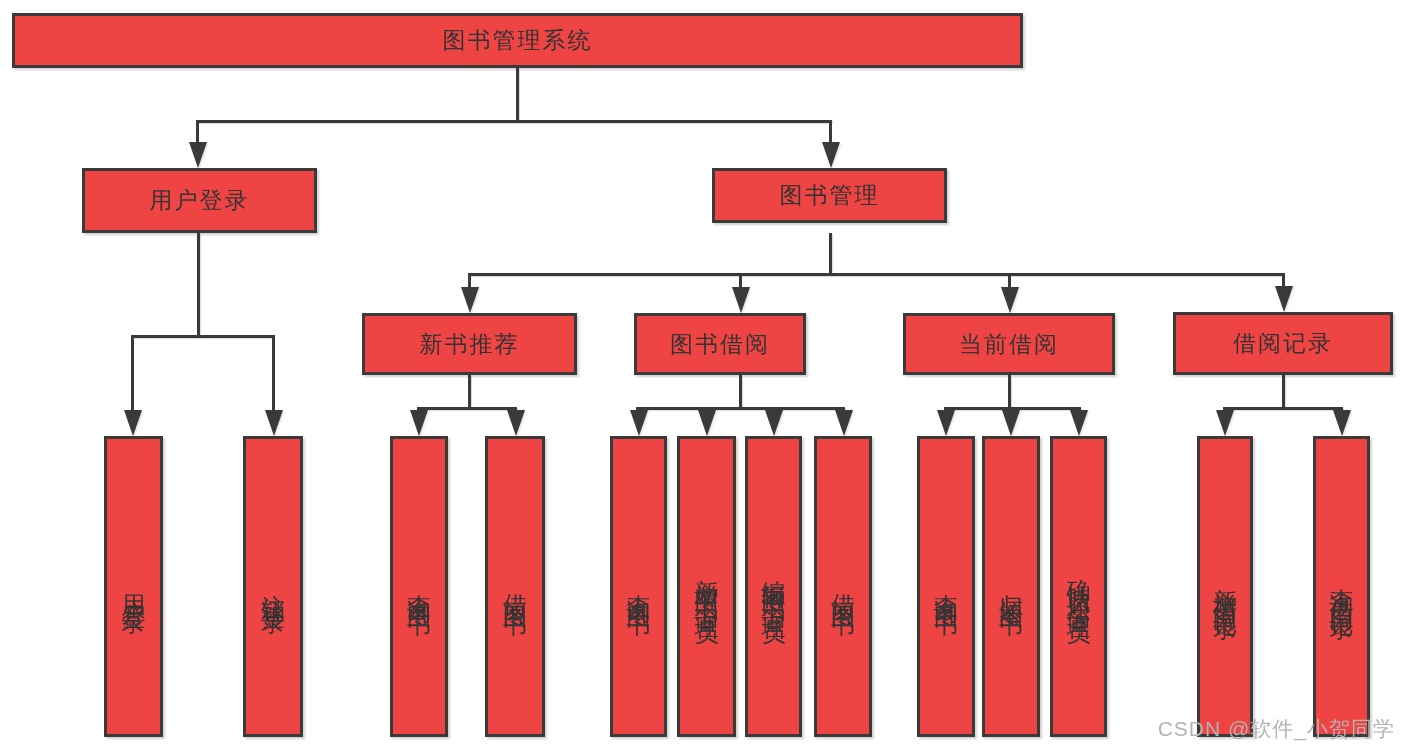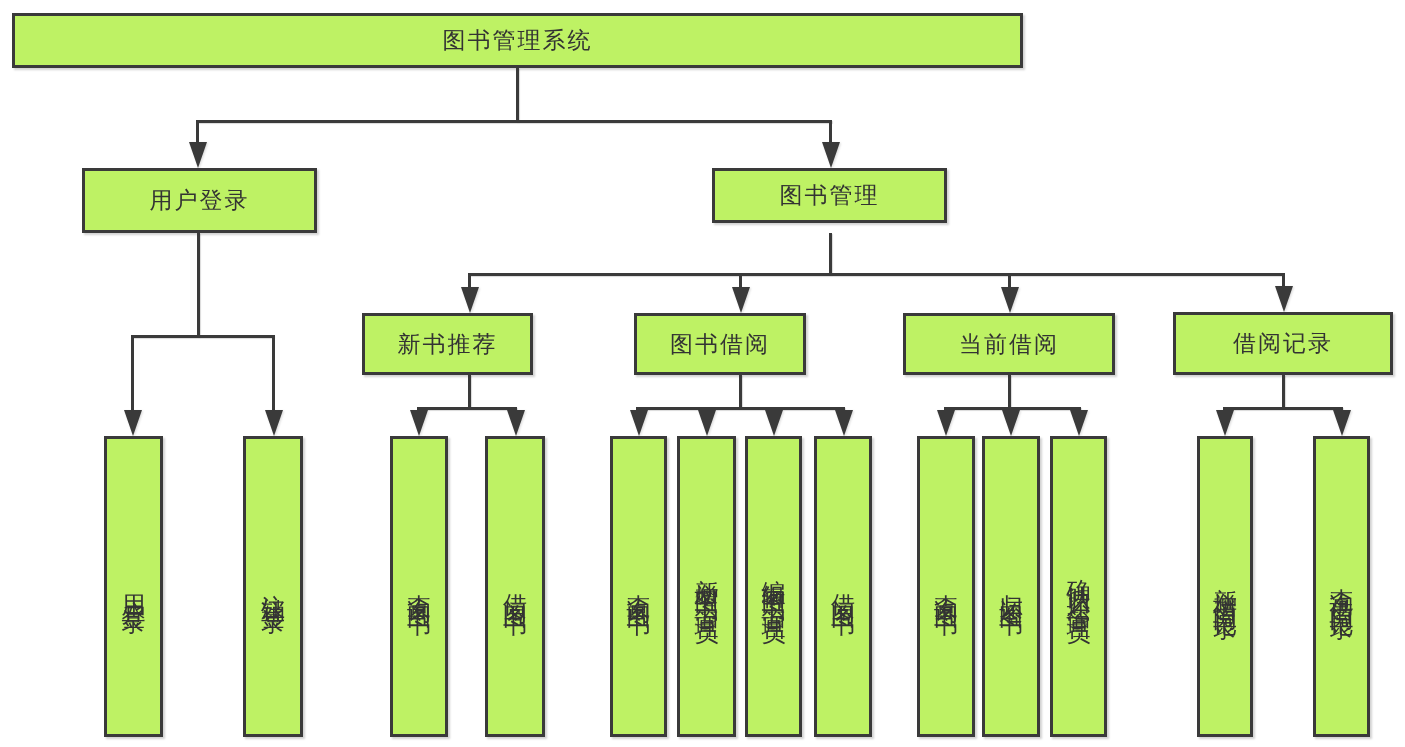--- a/index.html
+++ b/index.html
@@ -6,21 +6,21 @@
   #canvas{
     position:relative;
     width:1405px;height:747px;
     background:var(--bg,#ffffff);
     font-family:"Liberation Sans","DejaVu Sans",sans-serif;
     overflow:hidden;
   }
   .box{
     position:absolute;
     box-sizing:border-box;
-    background:#bef264;
+    background:#ef4444;
     border:3px solid var(--line,#3a3a3a);
     box-shadow:2px 2px 2px rgba(0,0,0,0.18);
     display:flex;align-items:center;justify-content:center;
     color:var(--text,#333333);
   }
   .hbox span{
     font-size:23px;
     letter-spacing:2px;
     white-space:nowrap;
   }
@@ -91,21 +91,21 @@
   <div class="arrow" style="left:131px;top:335px;height:75px"></div>
   <div class="arrow" style="left:272px;top:335px;height:75px"></div>
 
   <div class="vline" style="left:829px;top:233px;height:42px"></div>
   <div class="hline" style="left:468px;top:273px;width:815px"></div>
   <div class="arrow" style="left:468px;top:273px;height:14px"></div>
   <div class="arrow" style="left:739px;top:273px;height:14px"></div>
   <div class="arrow" style="left:1008px;top:273px;height:14px"></div>
   <div class="arrow" style="left:1282px;top:273px;height:13px"></div>
 
-  <div class="box hbox" style="left:362px;top:313px;width:171px;height:62px">
+  <div class="box hbox" style="left:362px;top:313px;width:215px;height:62px">
     <span>新书推荐</span>
   </div>
   <div class="box hbox" style="left:634px;top:313px;width:172px;height:62px">
     <span>图书借阅</span>
   </div>
   <div class="box hbox" style="left:1173px;top:312px;width:220px;height:63px">
     <span>借阅记录</span>
   </div>
   <div class="box hbox" style="left:903px;top:313px;width:212px;height:62px">
     <span>当前借阅</span>
@@ -171,14 +171,15 @@
     <span class="vtext">确认归还（管理员）</span>
   </div>
 
   <div class="box leaf" style="left:1197px;top:436px;width:56px;height:301px">
     <span class="vtext">新增借阅记录</span>
   </div>
   <div class="box leaf" style="left:1313px;top:436px;width:57px;height:301px">
     <span class="vtext">查询借阅记录</span>
   </div>
 
+  <div class="watermark">CSDN @软件_小贺同学</div>
 
 </div>
 
 </body></html>

